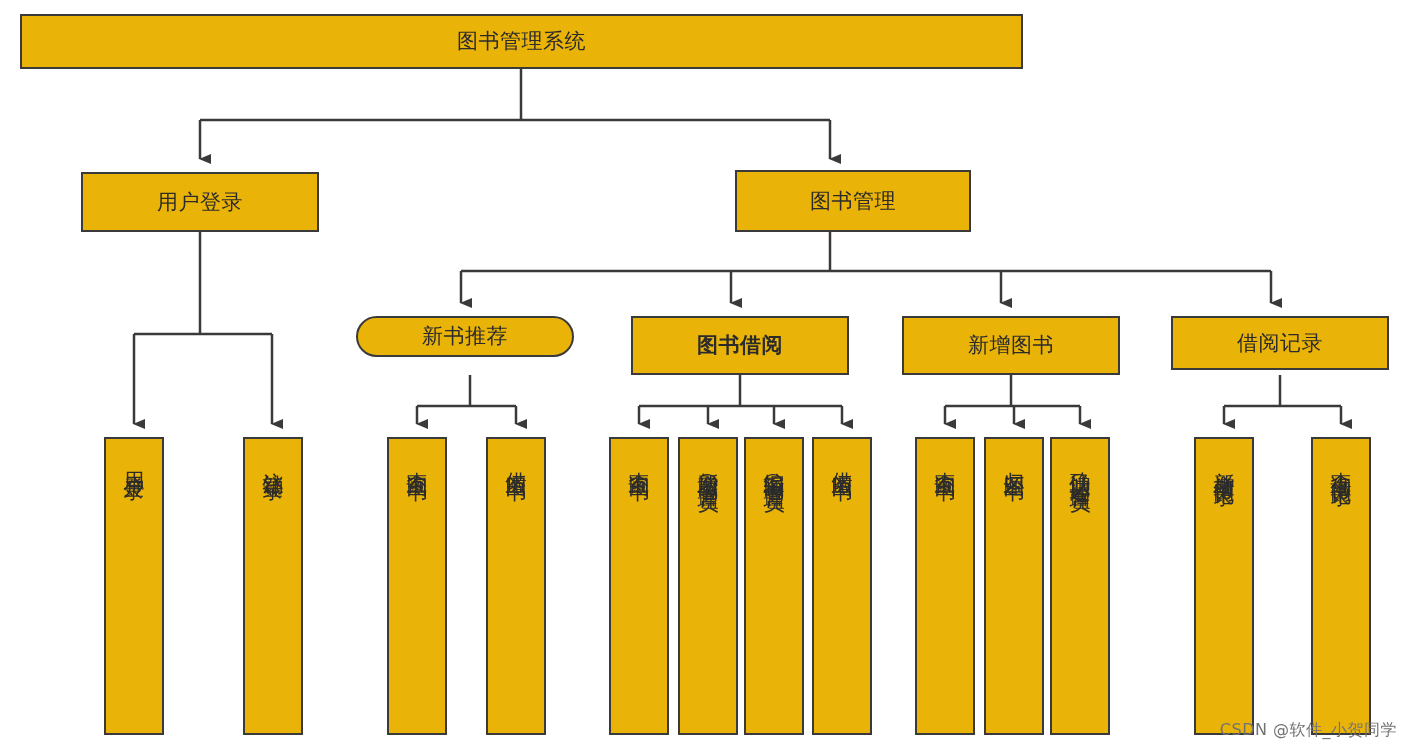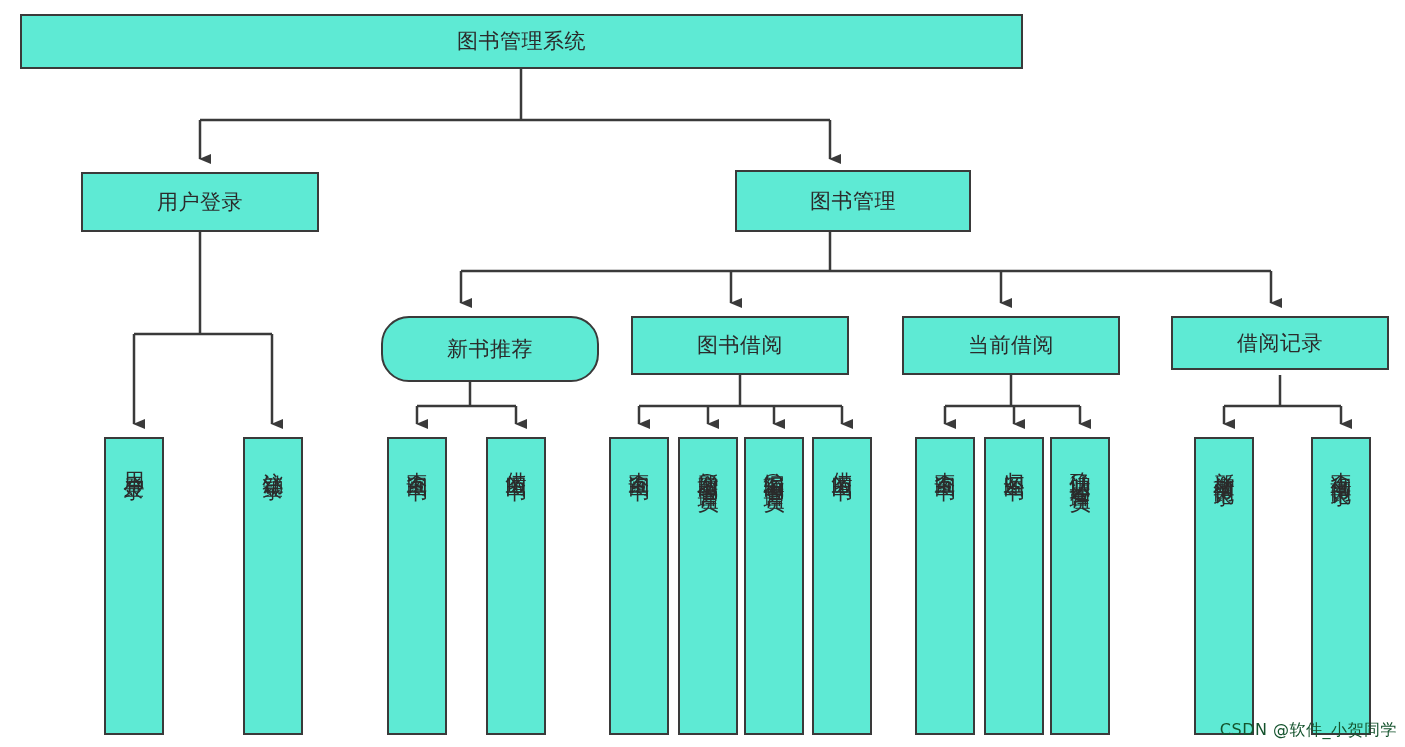--- a/index.html
+++ b/index.html
@@ -21,21 +21,21 @@
     position: absolute;
     left: 0;
     top: 0;
     width: 1405px;
     height: 747px;
   }
   .node {
     position: absolute;
     box-sizing: border-box;
     border: 2.5px solid #3a3a3a;
-    background: #5eead4;
+    background: #eab308;
     display: flex;
     align-items: center;
     justify-content: center;
     color: #2b2b2b;
     z-index: 2;
   }
   .node-label {
     display: block;
     text-align: center;
     line-height: 1.18;
@@ -59,21 +59,21 @@
     font-size: 21px;
     letter-spacing: 3px;
     line-height: 1.05;
     white-space: nowrap;
   }
   #watermark {
     position: absolute;
     right: 8px;
     bottom: 6px;
     font-size: 16px;
-    color: #14532d;
+    color: #737373;
     letter-spacing: 0.5px;
     z-index: 5;
     white-space: nowrap;
     font-family: "DejaVu Sans", "Liberation Sans", sans-serif;
   }
 </style>
 </head>
 <body>
 
 <div id="diagram-canvas">
@@ -124,28 +124,28 @@
   <div id="node-layer">
       <div class="node horizontal root" style="left: 20px; top: 14px; width: 1003px; height: 55px;">
         <span class="node-label">图书管理系统</span>
       </div>
       <div class="node horizontal" style="left: 81px; top: 172px; width: 238px; height: 60px;">
         <span class="node-label">用户登录</span>
       </div>
       <div class="node horizontal" style="left: 712px; top: 170px; width: 236px; height: 62px; margin-left: 23px;">
         <span class="node-label">图书管理</span>
       </div>
-      <div class="node horizontal" style="left: 381px; top: 316px; width: 218px; height: 66px; border-radius: 28px;">
+      <div class="node horizontal" style="left: 356px; top: 316px; width: 218px; height: 41px; border-radius: 28px;">
         <span class="node-label">新书推荐</span>
       </div>
-      <div class="node horizontal" style="left: 631px; top: 316px; width: 218px; height: 59px;">
+      <div class="node horizontal" style="left: 631px; top: 316px; width: 218px; height: 59px; font-weight: bold;">
         <span class="node-label">图书借阅</span>
       </div>
       <div class="node horizontal" style="left: 902px; top: 316px; width: 218px; height: 59px;">
-        <span class="node-label">当前借阅</span>
+        <span class="node-label">新增图书</span>
       </div>
       <div class="node horizontal" style="left: 1171px; top: 316px; width: 218px; height: 54px;">
         <span class="node-label">借阅记录</span>
       </div>
       <div class="node vertical" style="left: 104px; top: 437px; width: 60px; height: 298px;">
         <span class="node-label">用户登录</span>
       </div>
       <div class="node vertical" style="left: 243px; top: 437px; width: 60px; height: 298px;">
         <span class="node-label">注销登录</span>
       </div>

